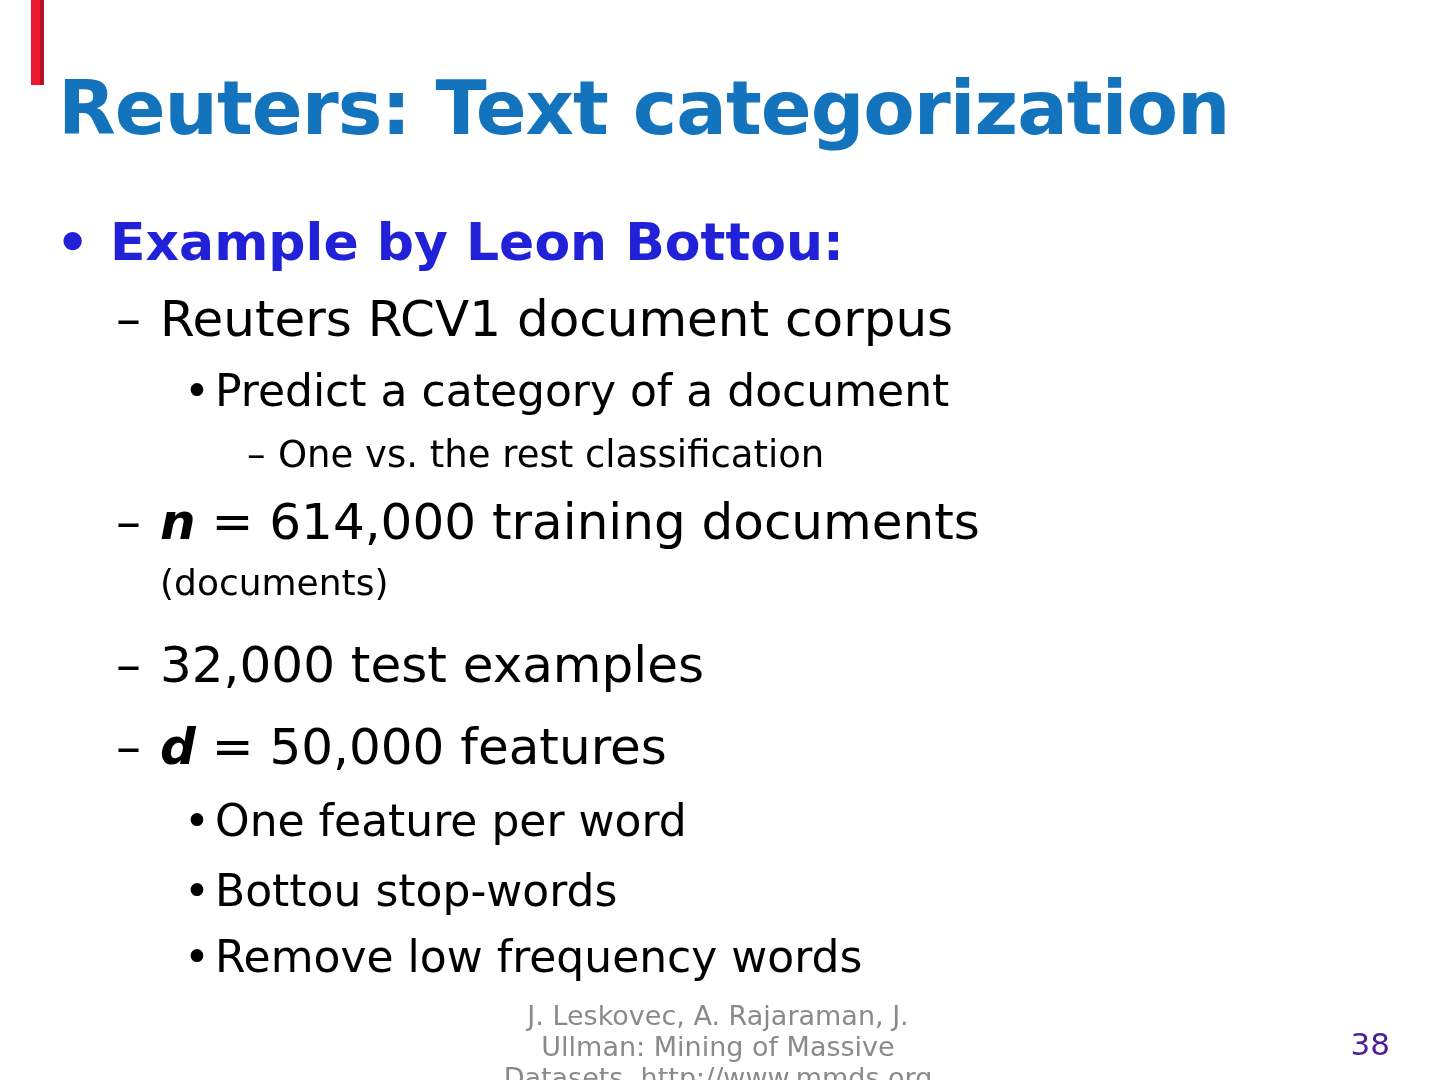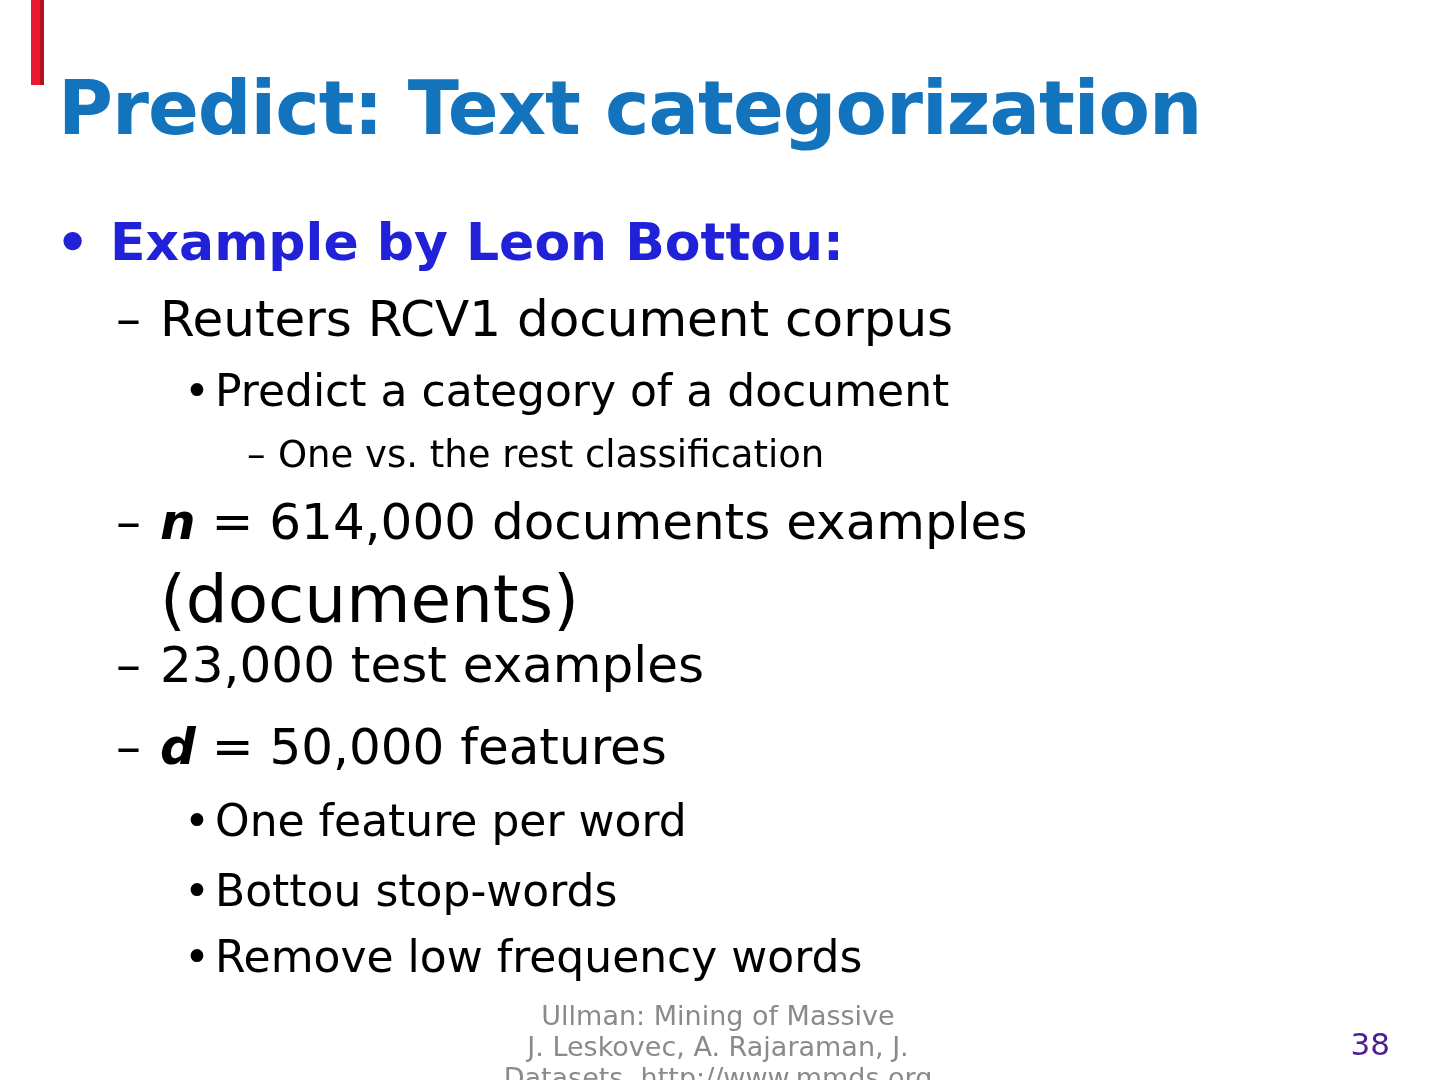--- a/index.html
+++ b/index.html
@@ -28,21 +28,21 @@
   .b{font-weight:normal;}
   .bi{font-weight:bold;font-style:italic;}
   
   .r-l1{left:56px;top:213px;font-size:52px;font-weight:bold;}
   .r-l1 .mk{width:54px;}
   
   .r-l2{font-size:50px;}
   .r-l2 .mk{width:44px;}
   .r-reuters{left:116px;top:291px;}
   .r-n{left:116px;top:494px;}
-  .r-ncont{left:160px;top:562px;font-size:66px;}
+  .r-ncont{left:160px;top:562px;font-size:36px;}
   .r-test{left:116px;top:637px;}
   .r-d{left:116px;top:719px;}
   
   .r-l3{font-size:44px;}
   .r-l3 .mk{width:31px;}
   .r-predict{left:184px;top:366px;}
   .r-f1{left:184px;top:796px;}
   .r-f2{left:184px;top:866px;}
   .r-f3{left:184px;top:932px;}
   
@@ -56,21 +56,21 @@
     position:absolute;right:50px;top:1026px;font-size:31px;
   }
 </style>
 </head>
 <body>
 
 <div class="slide">
 
   <div class="red-marker"></div>
 
-  <div class="title" style="color:#1374bd;">Predict: Text categorization</div>
+  <div class="title" style="color:#1374bd;">Reuters: Text categorization</div>
 
   <div class="row r-l1" style="color:#2121d8;">
     <span class="mk">•</span>
     <span>Example by Leon Bottou:</span>
   </div>
 
   <div class="row r-l2 r-reuters">
     <span class="mk">–</span>
     <span><span class="b">Reuters RCV1</span><span> document corpus</span></span>
   </div>
@@ -80,30 +80,30 @@
     <span>Predict a category of a document</span>
   </div>
 
   <div class="row r-l4">
     <span class="mk">–</span>
     <span><span>One </span><span class="b">vs.</span><span> the rest classification</span></span>
   </div>
 
   <div class="row r-l2 r-n">
     <span class="mk">–</span>
-    <span><span class="bi">n</span><span class="b"> = 614,000</span><span> documents examples</span></span>
+    <span><span class="bi">n</span><span class="b"> = 614,000</span><span> training documents</span></span>
   </div>
 
   <div class="row r-ncont">
     <span>(documents)</span>
   </div>
 
   <div class="row r-l2 r-test">
     <span class="mk">–</span>
-    <span>23,000 test examples</span>
+    <span>32,000 test examples</span>
   </div>
 
   <div class="row r-l2 r-d">
     <span class="mk">–</span>
     <span><span class="bi">d</span><span class="b"> = 50,000</span><span> features</span></span>
   </div>
 
   <div class="row r-l3 r-f1">
     <span class="mk">•</span>
     <span>One feature per word</span>
@@ -113,20 +113,20 @@
     <span class="mk">•</span>
     <span>Bottou stop-words</span>
   </div>
 
   <div class="row r-l3 r-f3">
     <span class="mk">•</span>
     <span>Remove low frequency words</span>
   </div>
 
   <div class="footer" style="color:#8a8a8a;">
+    <div>J. Leskovec, A. Rajaraman, J.</div>
     <div>Ullman: Mining of Massive</div>
-    <div>J. Leskovec, A. Rajaraman, J.</div>
     <div>Datasets, http://www.mmds.org</div>
   </div>
 
   <div class="page-number" style="color:#4c1d95;">38</div>
 
 </div>
 
 </body></html>

